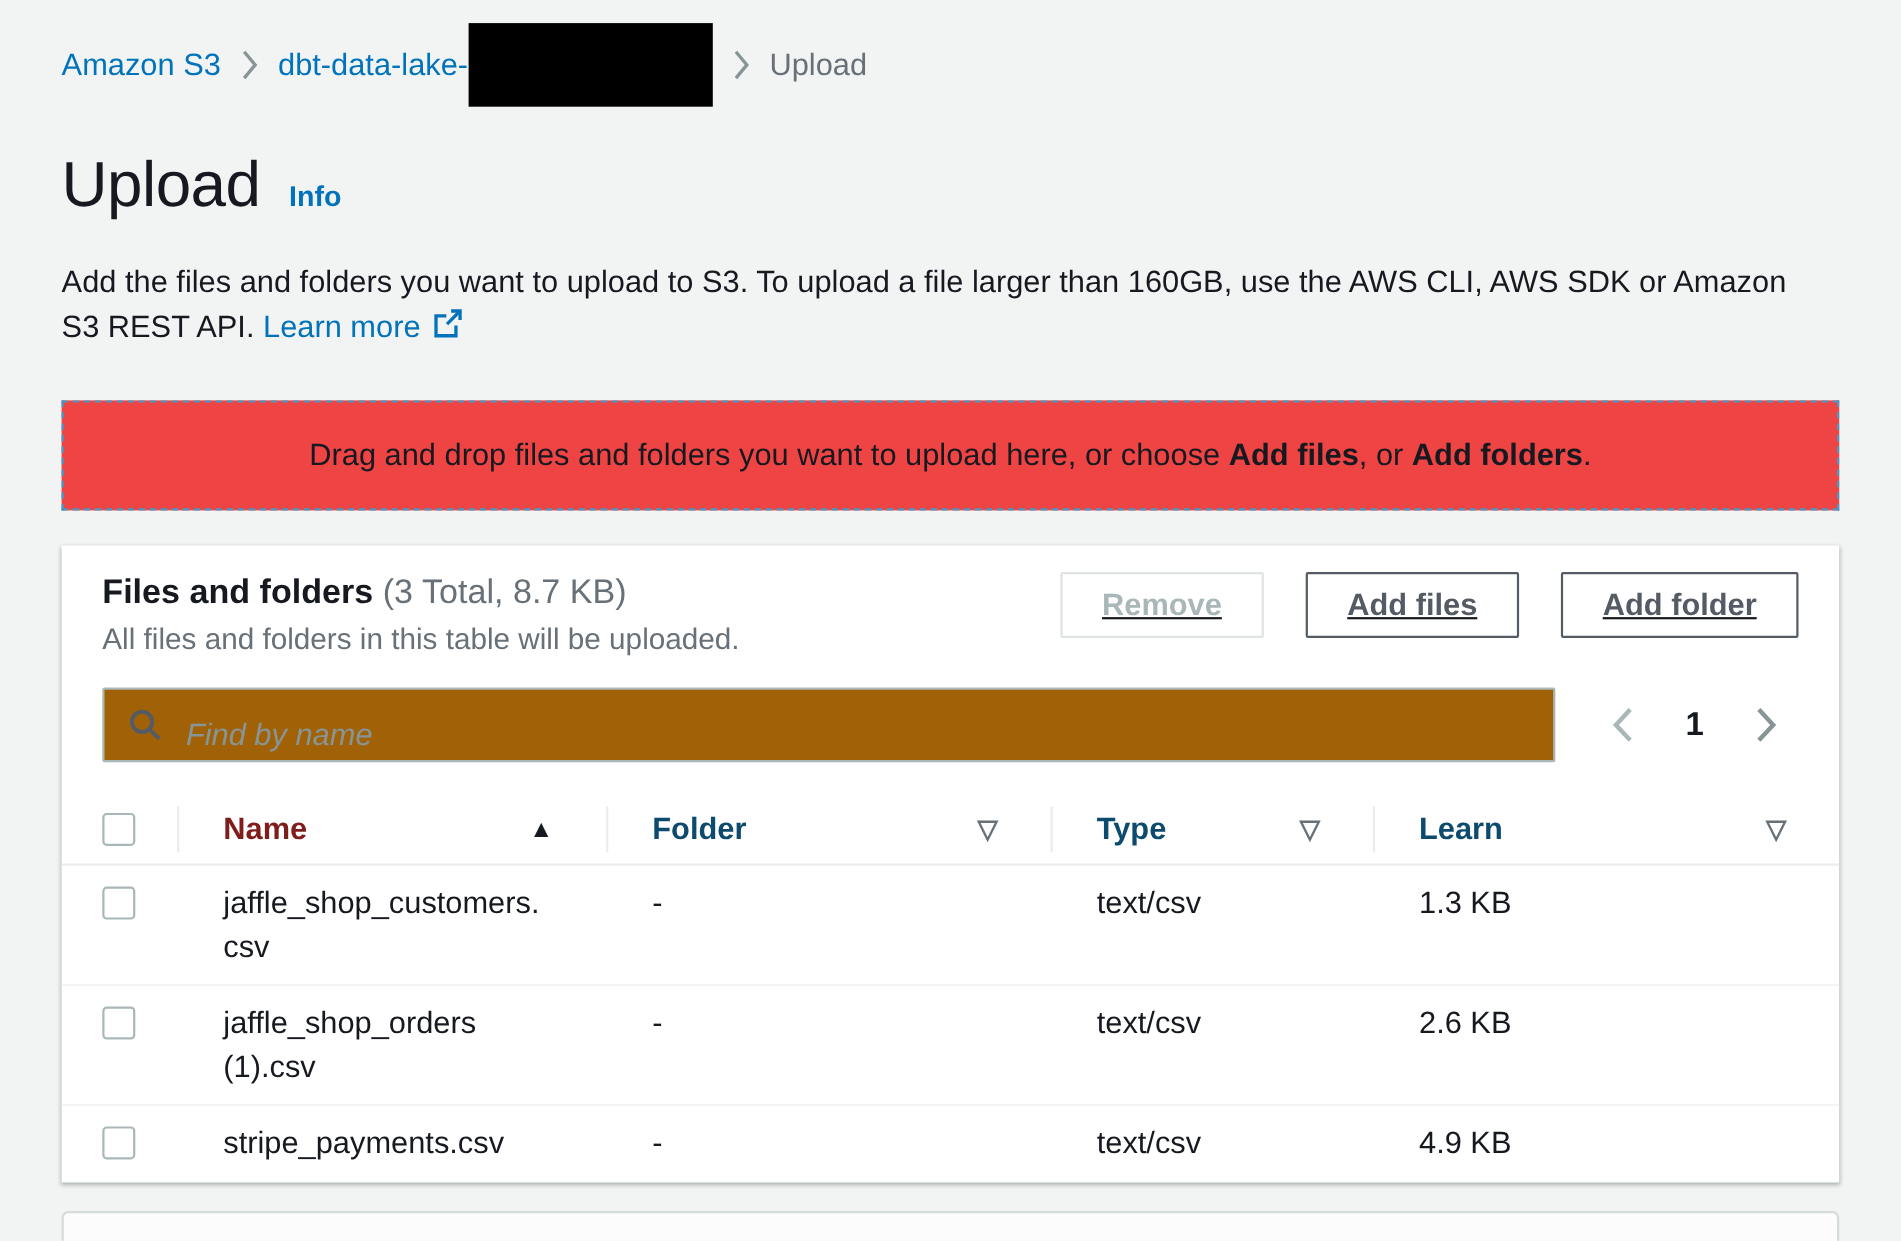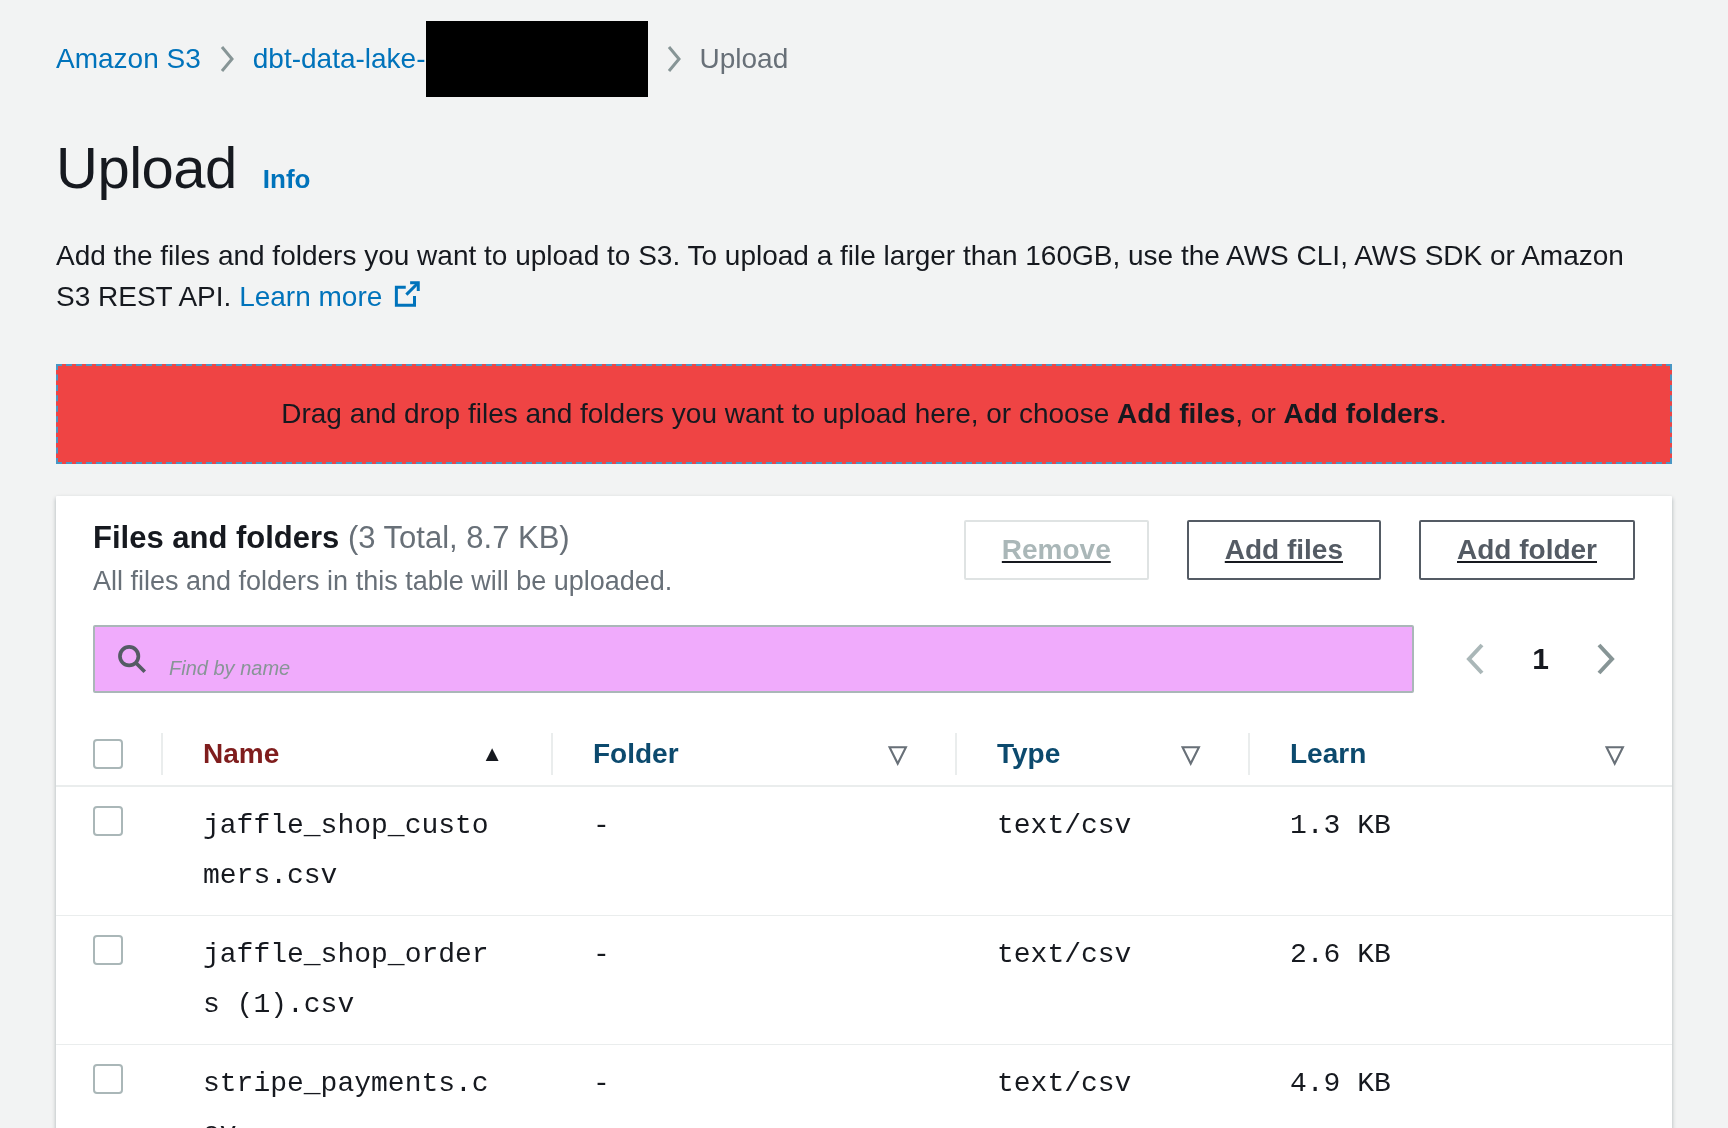--- a/index.html
+++ b/index.html
@@ -60,22 +60,22 @@
   .btn-normal { border: 2px solid #545b64; color: #545b64; }
   .btn-disabled { border: 2px solid #dfe3e3; color: #aab7b8; cursor: default; }
 
   
   .toolbar { display: flex; align-items: center; padding: 0 37px; margin-top: 28px; }
   .search-wrap { position: relative; flex: 1 1 auto; margin-right: 46px; }
   .search-wrap svg { position: absolute; left: 22px; top: 17px; }
   .search-input {
     width: 100%; height: 68px; font-family: inherit;
     border: 2px solid #aab7b8; border-radius: 2px;
-    font-size: 20px; padding: 18px 20px 0 74px; color: #16191f;
-    background: #f0abfc; outline: none;
+    font-size: 28px; padding: 18px 20px 0 74px; color: #16191f;
+    background: #a16207; outline: none;
   }
   .search-input::placeholder { color: #879596; font-style: italic; }
   .pagination { display: flex; align-items: center; gap: 42px; padding-right: 14px; }
   .page-btn { background: none; border: none; cursor: pointer; display: flex; align-items: center; padding: 4px; }
   .page-num { font-size: 30px; font-weight: 700; color: #16191f; }
 
   
   .table { margin-top: 30px; }
   .thead { display: flex; align-items: center; height: 64px; border-bottom: 2px solid #eaeded; font-weight: 700; font-size: 28px; }
   .trow { display: flex; align-items: flex-start; border-bottom: 1px solid #eaeded; padding: 14px 0; font-size: 28px; }
@@ -87,21 +87,21 @@
   .col-type  { width: 293px; flex: 0 0 auto; position: relative; }
   .col-size  { flex: 1 1 auto; position: relative; }
   .thead .col-name, .thead .col-folder, .thead .col-type, .thead .col-size { align-self: stretch; display: flex; }
   .thead .hcell-inner { display: flex; align-items: center; justify-content: space-between; width: 100%; padding: 0 48px 0 42px; }
   .vdiv { position: absolute; left: 0; top: 10px; bottom: 10px; width: 2px; background: #eaeded; }
   .h-label-active { color: #7f1d1d; }
   .h-label { color: #0c4a6e; }
   .sort-asc { color: #16191f; font-size: 22px; }
   .sort-down { color: #687078; font-size: 24px; }
 
-  .cell-text { padding-left: 42px; line-height: 50px; font-family: Liberation Mono, monospace; }
+  .cell-text { padding-left: 42px; line-height: 40px; }
   .name-text { max-width: 335px; overflow-wrap: break-word; }
 
   .checkbox {
     width: 30px; height: 30px; background: #fff;
     border: 2px solid #aab7b8; border-radius: 4px; cursor: pointer;
   }
   .trow .col-check { padding-top: 5px; }
 
   
   .bottom-panel {

